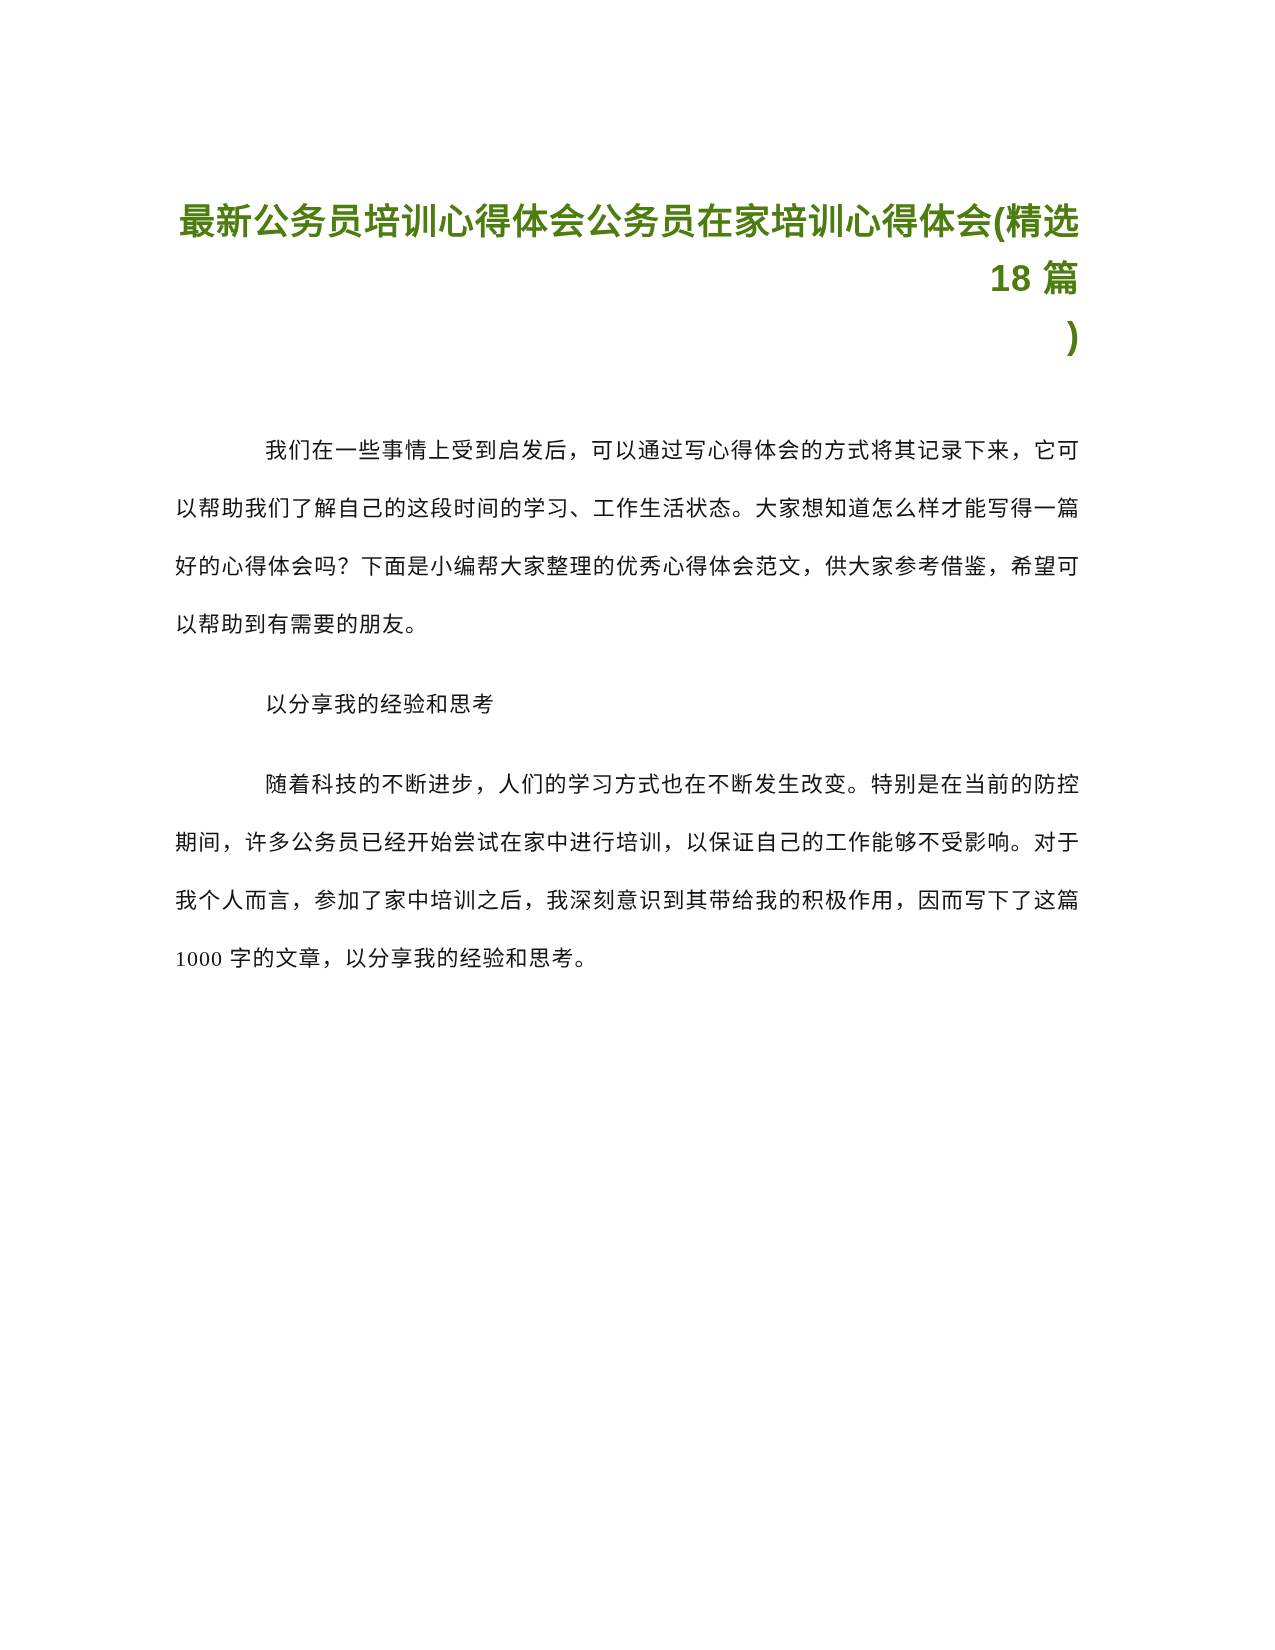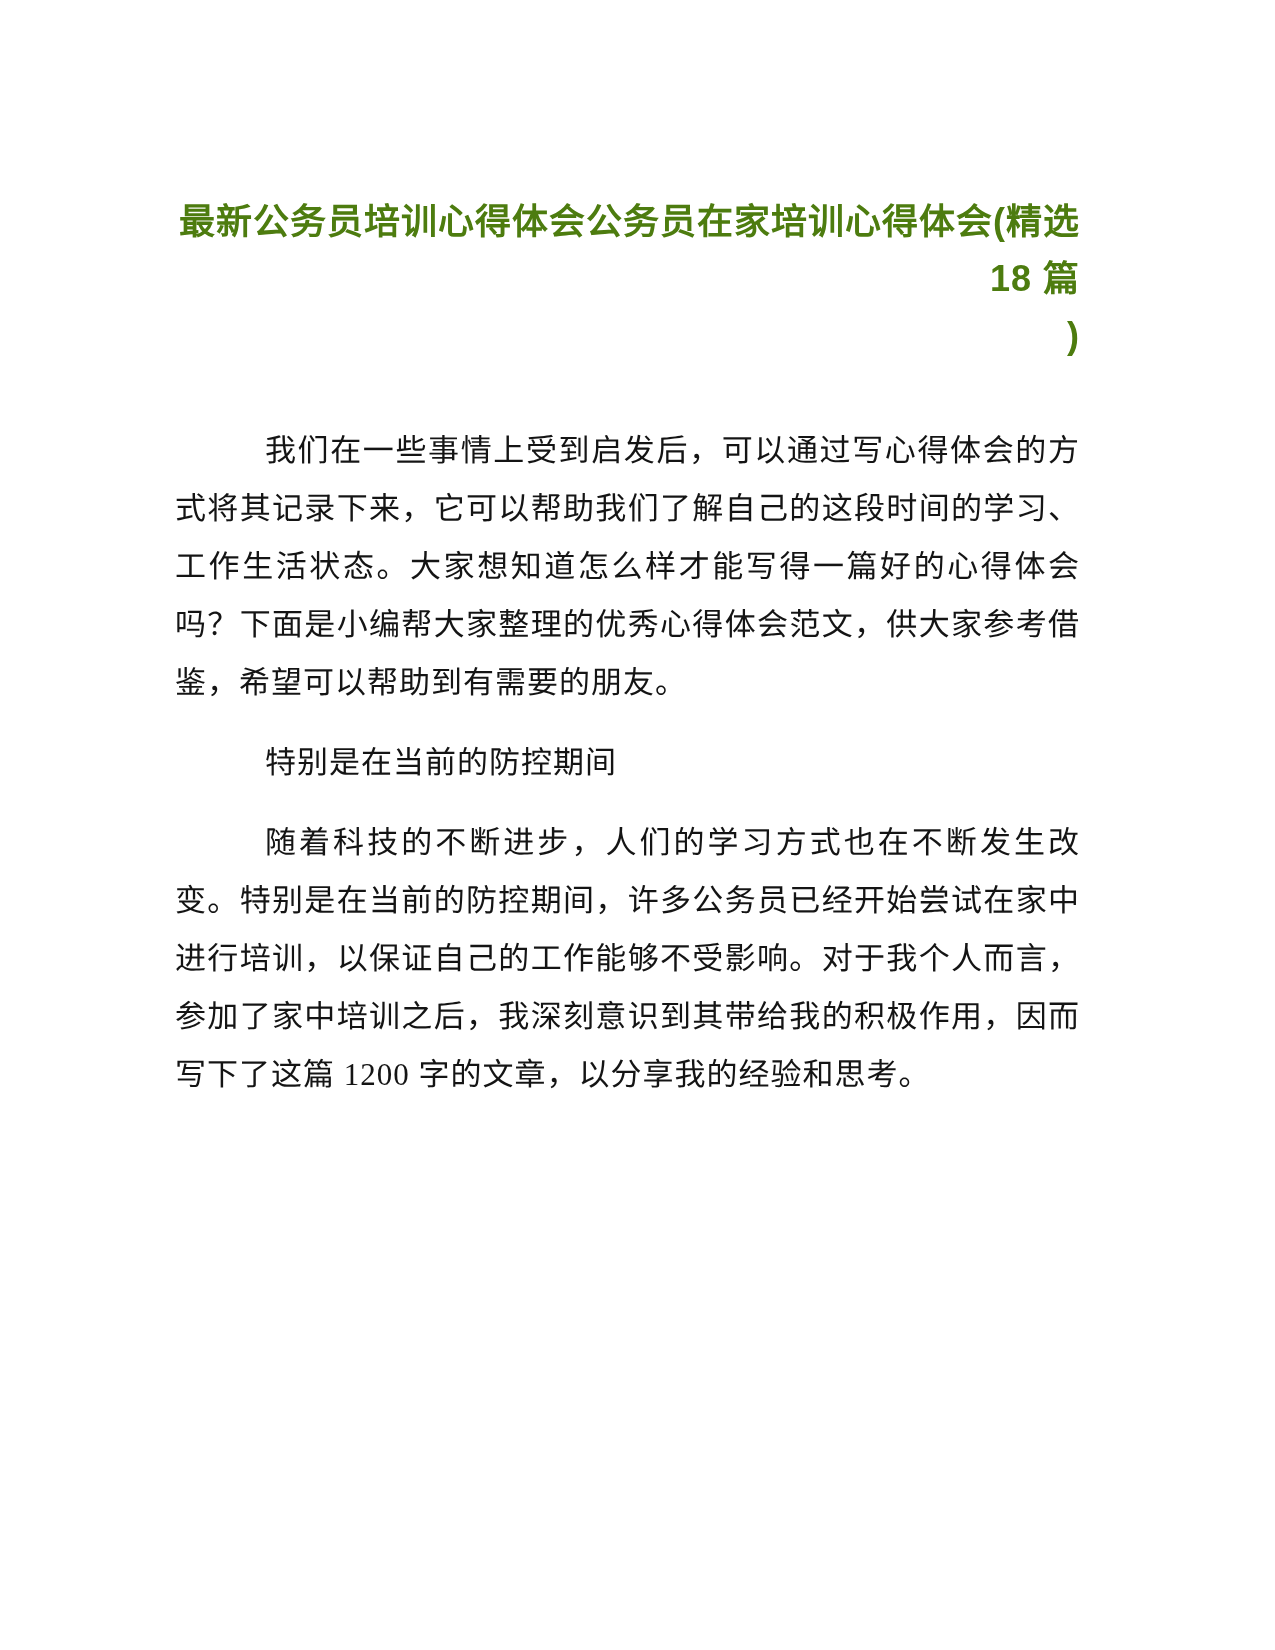--- a/index.html
+++ b/index.html
@@ -28,21 +28,21 @@
     font-weight: 700;
     line-height: 57px;
     text-align: right;
     letter-spacing: 1px;
     color: #4d7c0f;
     margin: 0 0 58px 0;
     padding: 0;
   }
   .body-para {
     font-family: "Liberation Serif", serif;
-    font-size: 31px;
+    font-size: 22px;
     font-weight: 400;
     line-height: 58px;
     letter-spacing: 1px;
     text-align: justify;
     text-justify: inter-character;
     text-indent: 90px;
     color: #141414;
     margin: 0 0 22px 0;
     padding: 0;
   }
@@ -50,19 +50,19 @@
 </head>
 <body>
 
 <div class="page">
   <div class="content">
 
     <h1 class="doc-title"><span>最新公务员培训心得体会公务员在家培训心得体会(精选 18 篇</span><br><span>)</span></h1>
 
     <p class="body-para">我们在一些事情上受到启发后，可以通过写心得体会的方式将其记录下来，它可以帮助我们了解自己的这段时间的学习、工作生活状态。大家想知道怎么样才能写得一篇好的心得体会吗？下面是小编帮大家整理的优秀心得体会范文，供大家参考借鉴，希望可以帮助到有需要的朋友。</p>
 
-    <p class="body-para">特别是在当前的防控期间</p>
+    <p class="body-para">以分享我的经验和思考</p>
 
-    <p class="body-para">随着科技的不断进步，人们的学习方式也在不断发生改变。特别是在当前的防控期间，许多公务员已经开始尝试在家中进行培训，以保证自己的工作能够不受影响。对于我个人而言，参加了家中培训之后，我深刻意识到其带给我的积极作用，因而写下了这篇 1200 字的文章，以分享我的经验和思考。</p>
+    <p class="body-para">随着科技的不断进步，人们的学习方式也在不断发生改变。特别是在当前的防控期间，许多公务员已经开始尝试在家中进行培训，以保证自己的工作能够不受影响。对于我个人而言，参加了家中培训之后，我深刻意识到其带给我的积极作用，因而写下了这篇 1000 字的文章，以分享我的经验和思考。</p>
 
 
   </div>
 </div>
 
 </body></html>

